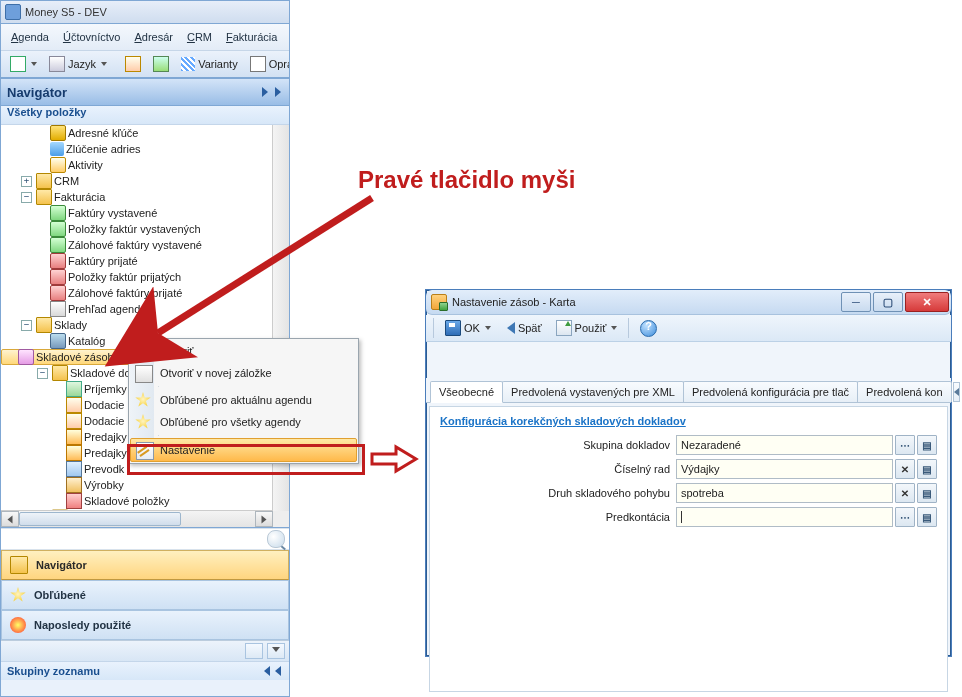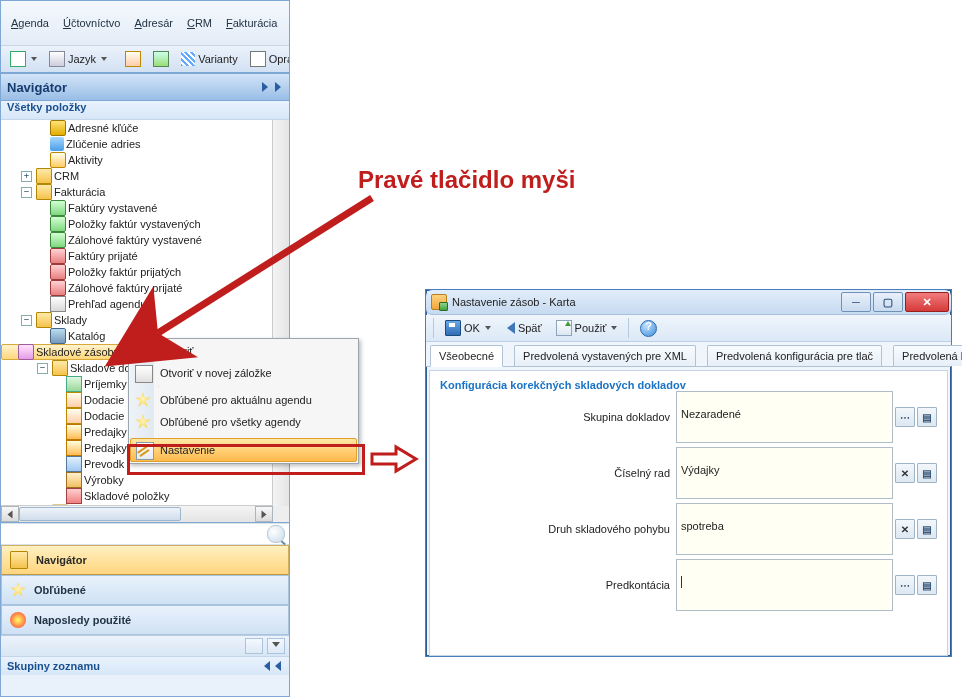--- a/index.html
+++ b/index.html
@@ -22,21 +22,21 @@
     --field-shade: #fffff4;
     --red: #c01d1d;
   }
   html,body { margin:0; padding:0; font:11px "Segoe UI",Tahoma,sans-serif; color:#222; }
   body { width:962px; height:697px; background:#fff; position:relative; overflow:hidden;}
   
   .app-frame { position:absolute; left:0; top:0; width:290px; height:697px; border:1px solid var(--panel-border); box-sizing:border-box; background:var(--menu-bg);}
   .titlebar { height:22px; background:linear-gradient(#e7eef9,#cfddef); border-bottom:1px solid var(--panel-border); display:flex; align-items:center; padding:0 4px; gap:4px;}
   .titlebar .app-icon { width:14px;height:14px; background:#6e9fdb; border:1px solid #3e6fa8; border-radius:2px;}
   .titlebar .title { font-weight:normal; color:#333;}
-  .menubar { height:18px; display:flex; align-items:center; gap:14px; padding:13px 10px; background:linear-gradient(#f4f8fd,#e3ecf7); border-bottom:1px solid #c6d6e8;}
+  .menubar { height:18px; display:flex; align-items:center; gap:14px; padding:4px 10px; background:linear-gradient(#f4f8fd,#e3ecf7); border-bottom:1px solid #c6d6e8;}
   .menubar span { color:#234; position:relative; cursor:default;}
   .menubar span::first-letter { text-decoration:underline; }
   .toolbar { height:26px; background:linear-gradient(#ebf2fb,#d2e1f3); border-bottom:1px solid var(--panel-border); display:flex; align-items:center; padding:0 4px; gap:2px; overflow:hidden;}
   .tbtn { height:20px; padding:0 4px; border:1px solid transparent; display:flex; align-items:center; gap:3px; border-radius:2px; white-space:nowrap;}
   .tico { width:14px;height:14px; display:inline-block;}
   .tico.newdoc{background:#fff;border:1px solid #3a6;}
   .tico.lang{background:linear-gradient(#fff,#ccd);border:1px solid #889;}
   .sep{width:1px;height:20px;background:#b7c9dd;margin:0 2px;}
   .tico.copy{background:linear-gradient(#ffe,#fca);border:1px solid #b80;}
   .tico.paste{background:linear-gradient(#cfe,#9d7);border:1px solid #585;}
@@ -138,44 +138,48 @@
   .dbtn{height:20px;padding:0 5px;display:flex;align-items:center;gap:3px;border:1px solid transparent;border-radius:2px;}
   .dico{width:14px;height:14px;}
   .dico.save{background:linear-gradient(#6aa8e8,#2f6db6);border:1px solid #1b4a7d;border-radius:1px;position:relative;}
   .dico.save::after{content:"";position:absolute;left:3px;top:2px;width:6px;height:4px;background:#fff;}
   .dico.back{border:6px solid transparent;border-right:8px solid #3f78b5;width:0;height:0;background:none;margin-left:-4px;}
   .dico.use{background:linear-gradient(#fff,#dce6f0);border:1px solid #8aa5bf;position:relative;}
   .dico.use::after{content:"";position:absolute;left:8px;top:-3px;width:0;height:0;border:3px solid transparent;border-bottom:5px solid #3f9b3f;}
   .dico.help{width:15px;height:15px;border-radius:50%;background:radial-gradient(circle at 35% 30%,#bfe0ff,#3f8edb);border:1px solid #2a6bad;position:relative;}
   .dico.help::after{content:"?";position:absolute;left:4px;top:-1px;color:#fff;font:bold 11px Arial;}
   
-  .tabstrip{height:22px;display:flex;align-items:flex-end;padding:2px 4px 0;gap:12px;background:#f0f5fb;border-bottom:1px solid #b0c3d6;}
+  .tabstrip{height:22px;display:flex;align-items:flex-end;padding:2px 4px 0;gap:0;background:#f0f5fb;border-bottom:1px solid #b0c3d6;margin-top:36px;}
   .tab{height:20px;padding:0 8px;border:1px solid #b0c3d6;border-bottom:none;background:linear-gradient(#f8fbfe,#e7eff7);display:flex;align-items:center;border-radius:2px 2px 0 0;margin-right:-1px;white-space:nowrap;}
   .tab.active{background:#fff;position:relative;z-index:2;border-bottom:1px solid #fff;margin-bottom:-1px;font-weight:normal;}
   .tabnav{width:14px;height:18px;border:1px solid #b0c3d6;background:linear-gradient(#f8fbfe,#e7eff7);display:flex;align-items:center;justify-content:center;margin-left:2px;}
   .tabnav .tri{width:0;height:0;border-top:4px solid transparent;border-bottom:4px solid transparent;}
   .tabnav.left .tri{border-right:5px solid #5a7a9a;}
   .tabnav.right .tri{border-left:5px solid #5a7a9a;}
   
   .dlg-body{background:#fff;border:1px solid #c7d6e4;margin:3px;height:286px;padding:8px 10px;box-sizing:border-box;}
-  .section-title{color:#1a73c7;font-weight:bold;}
+  .section-title{color:#1a73c7;font-weight:bold;margin-bottom:8px;text-decoration:underline;}
   .frow{display:flex;align-items:center;margin-bottom:4px;}
   .flabel{width:230px;text-align:right;padding-right:6px;color:#222;}
   .finput-wrap{flex:1;display:flex;align-items:center;gap:0;}
-  .finput{flex:1;height:18px;border:1px solid #b0bcc6;background:var(--field-shade);padding:16px 4px;display:flex;}
+  .finput{flex:1;height:18px;border:1px solid #b0bcc6;background:var(--field-shade);padding:0 4px;display:flex;align-items:center;}
   .fbtn{width:18px;height:18px;border:1px solid #9fb3c6;background:linear-gradient(#f3f7fb,#dce7f1);margin-left:2px;display:flex;align-items:center;justify-content:center;font:bold 10px Arial;color:#3a5a7a;border-radius:1px;}
   .fbtn.x{color:#333;}
   .caret-line{display:inline-block;width:0;height:12px;border-left:1px solid #333;animation:blink 1s steps(1) infinite;}
   @keyframes blink{50%{opacity:0;}}
   .arrow-tri{width:0;height:0;border-left:4px solid transparent;border-right:4px solid transparent;border-top:5px solid #555;}
 </style>
 </head>
 <body>
 
 <div class="app-frame">
+  <div class="titlebar">
+    <span class="app-icon"></span>
+    <span class="title">Money S5 - DEV</span>
+  </div>
   <div class="menubar">
     <span>Agenda</span>
     <span>Účtovníctvo</span>
     <span>Adresár</span>
     <span>CRM</span>
     <span>Fakturácia</span>
   </div>
   <div class="toolbar">
     <div class="tbtn">
         <span class="tico newdoc"></span>

